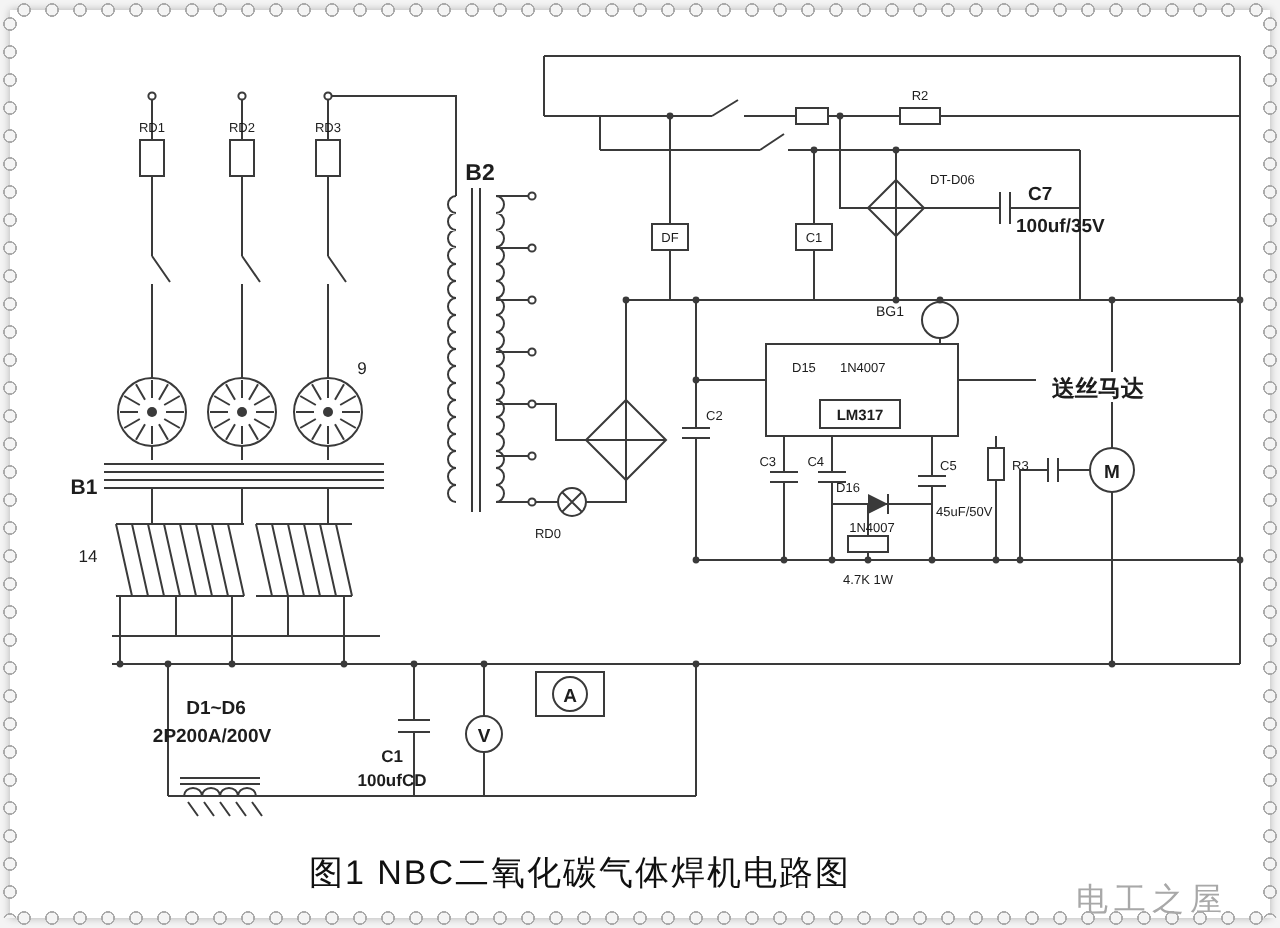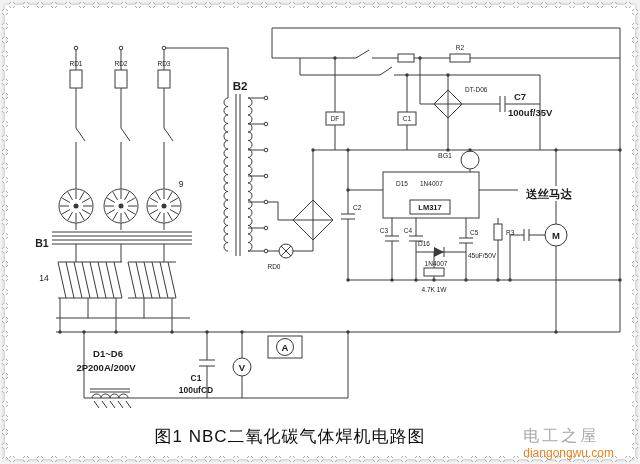--- a/index.html
+++ b/index.html
@@ -226,15 +226,14 @@
       <circle cx="498" cy="280" r="1.7" class="dot"></circle>
         <circle cx="510" cy="280" r="1.7" class="dot"></circle>
       <circle cx="620" cy="280" r="1.7" class="dot"></circle>
     </g>
   </svg>
 
   <div class="caption">图1 NBC二氧化碳气体焊机电路图</div>
 
   <div class="watermark">
     <div class="wm-name">电工之屋</div>
-    <div class="wm-url">diangongwu.com</div>
   </div>
 </div>
 
 </body></html>

